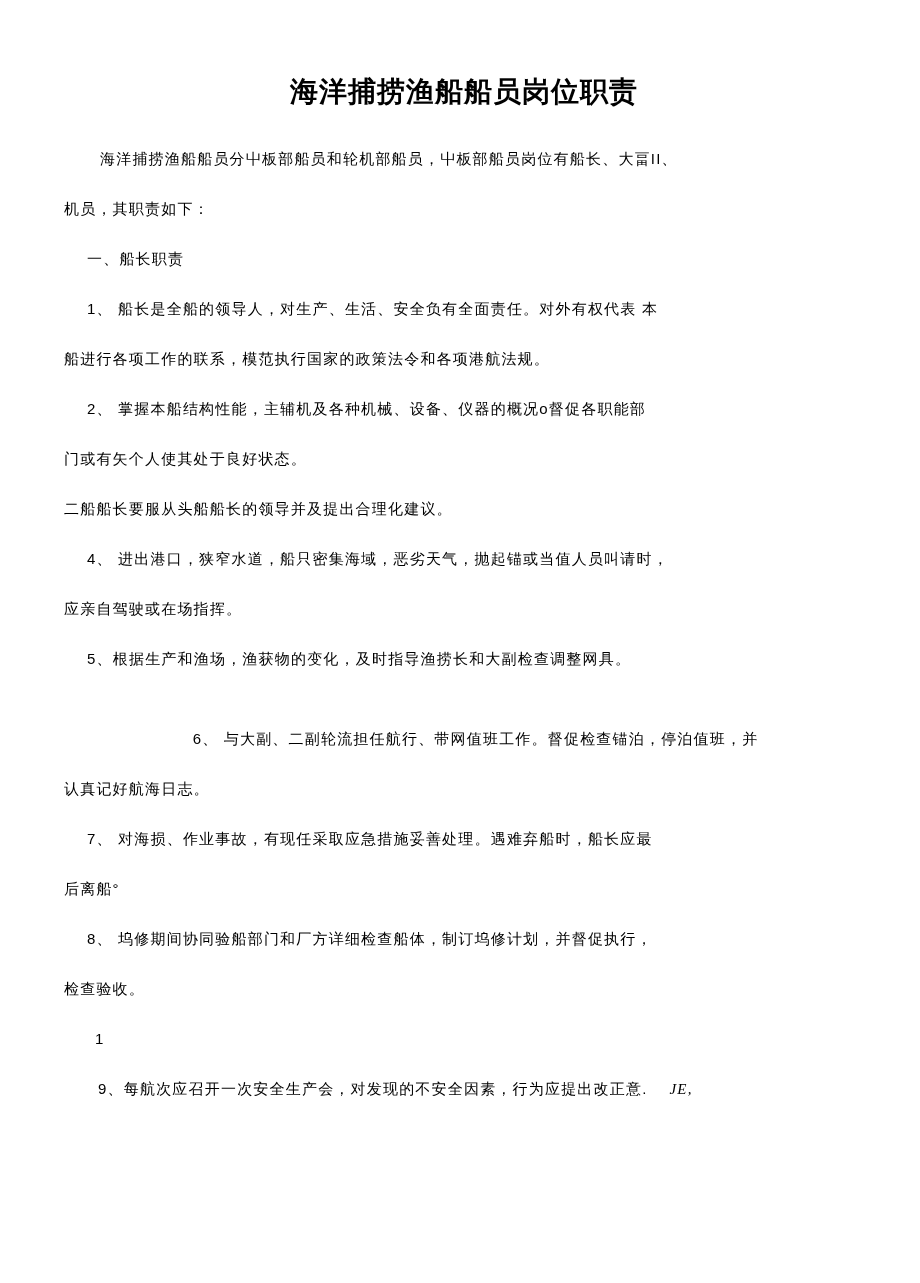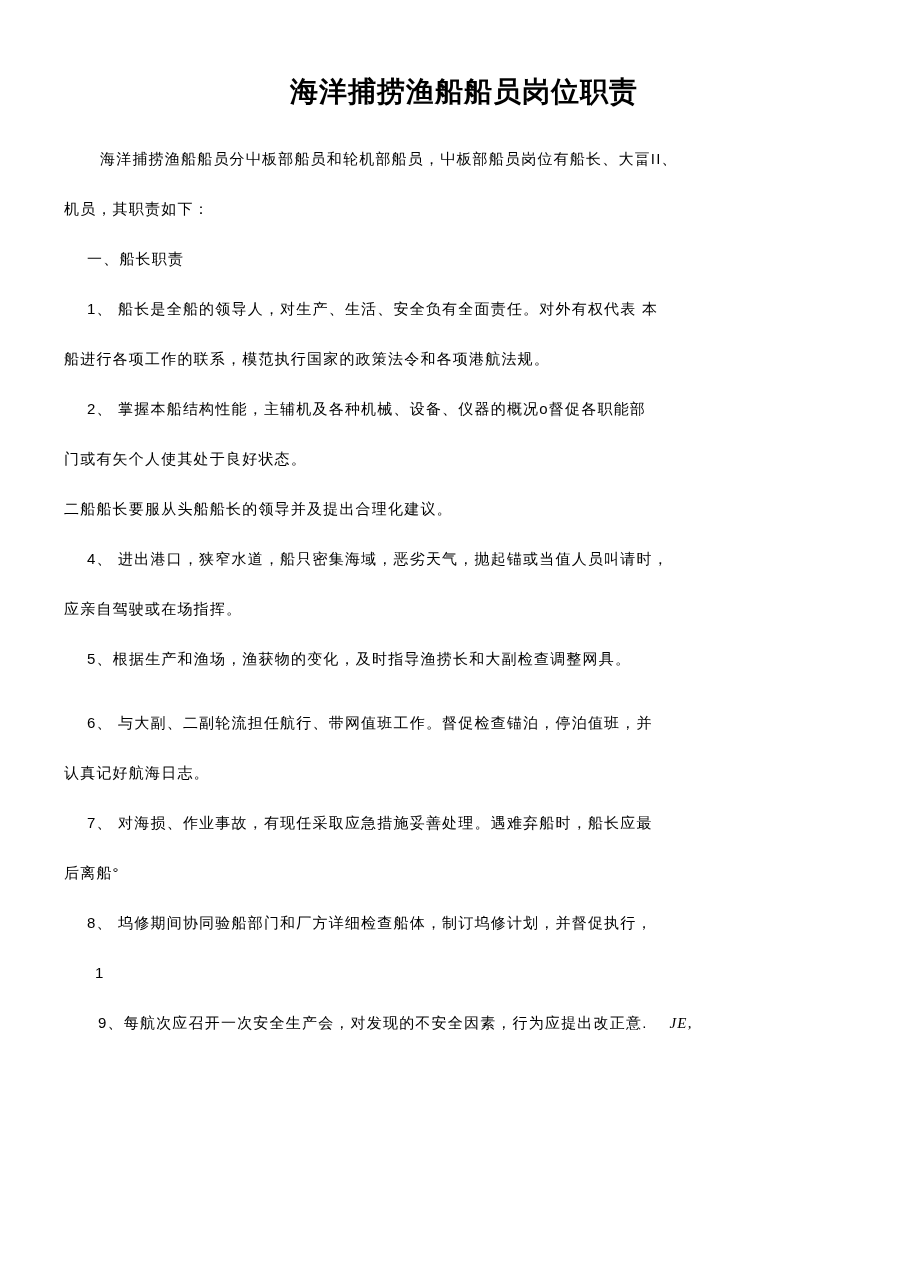--- a/index.html
+++ b/index.html
@@ -33,21 +33,21 @@
     font-size: 15px;
     line-height: 26px;
     letter-spacing: 1.2px;
     white-space: nowrap;
     overflow: visible;
   }
   .indent-36 { padding-left: 36px; }
   .indent-34 { padding-left: 34px; }
   .indent-31 { padding-left: 31px; }
   .indent-23 { padding-left: 23px; }
-  .gap-extra { margin-top: 14px; }
+  .gap-extra { margin-top: 30px; text-align: center; }
   .tail-italic {
     font-style: italic;
     margin-left: 22px;
     font-family: Liberation Serif, serif;
   }
 </style>
 </head>
 <body>
 
 <div class="page">
@@ -72,20 +72,21 @@
 
   <div class="line indent-23">5、根据生产和渔场，渔获物的变化，及时指导渔捞长和大副检查调整网具。</div>
 
   <div class="line indent-23 gap-extra">6、 与大副、二副轮流担任航行、带网值班工作。督促检查锚泊，停泊值班，并</div>
   <div class="line">认真记好航海日志。</div>
 
   <div class="line indent-23">7、 对海损、作业事故，有现任采取应急措施妥善处理。遇难弃船时，船长应最</div>
   <div class="line">后离船°</div>
 
   <div class="line indent-23">8、 坞修期间协同验船部门和厂方详细检查船体，制订坞修计划，并督促执行，</div>
+  <div class="line">检查验收。</div>
 
   <div class="line indent-31">1</div>
 
   <div class="line indent-34">
     <span>9、每航次应召开一次安全生产会，对发现的不安全因素，行为应提出改正意.</span><span class="tail-italic">JE,</span>
   </div>
 
 </div>
 
 </body></html>

